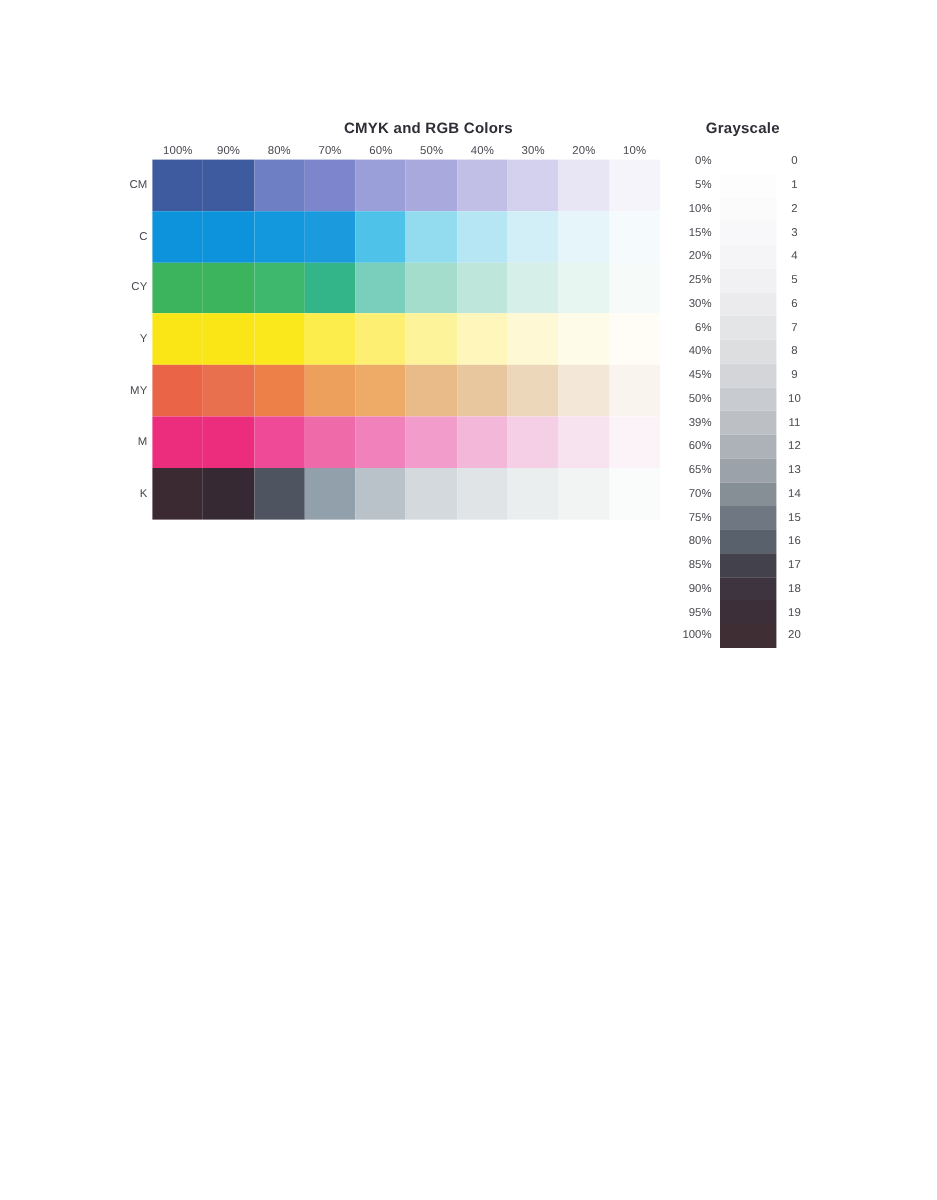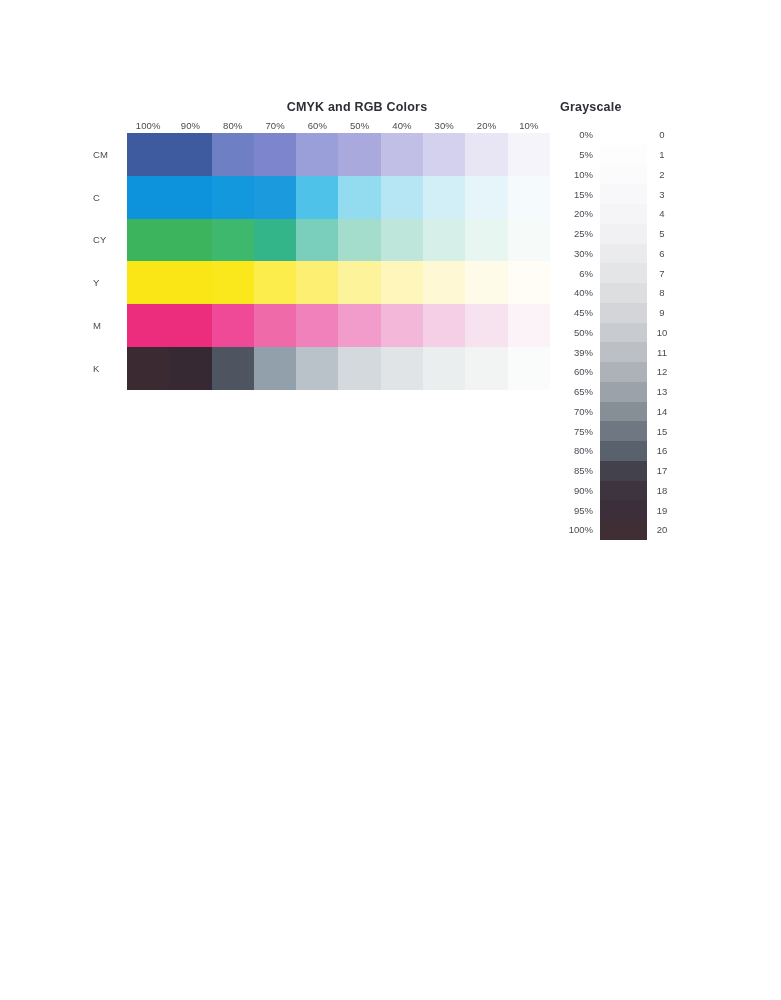--- a/index.html
+++ b/index.html
@@ -62,21 +62,22 @@
     top: 33px;
     width: 457px;
   }
   .cmyk-row {
     display: flex;
     align-items: center;
     height: 42.8px;
   }
   .cmyk-rowlabel {
     width: 34px;
-    padding-right: 14px;
+    text-align: right;
+    padding-right: 4px;
     box-sizing: border-box;
     font-size: 9.5px;
     color: #4a4a52;
     letter-spacing: .2px;
     flex: 0 0 34px;
   }
   .cmyk-swatches {
     display: flex;
     height: 42.8px;
     width: 423px;
@@ -92,21 +93,21 @@
     position: absolute;
     left: 560px;
     top: 100px;
     width: 125px;
   }
   #gray-title {
     position: absolute;
     left: 0px;
     top: 0px;
     width: 118px;
-    text-align: left;
+    text-align: center;
     font-size: 12.5px;
     font-weight: bold;
     letter-spacing: .2px;
     color: #2e2e36;
   }
   #gray-rows {
     position: absolute;
     left: 0px;
     top: 25px;
     width: 125px;
@@ -214,20 +215,35 @@
             <div class="sw" style="background: rgb(252, 237, 76);"></div>
             <div class="sw" style="background: rgb(252, 239, 114);"></div>
             <div class="sw" style="background: rgb(253, 243, 155);"></div>
             <div class="sw" style="background: rgb(254, 246, 187);"></div>
             <div class="sw" style="background: rgb(254, 249, 212);"></div>
             <div class="sw" style="background: rgb(254, 251, 232);"></div>
             <div class="sw" style="background: rgb(255, 253, 246);"></div>
           </div>
         </div>
         <div class="cmyk-row">
+          <div class="cmyk-rowlabel">MY</div>
+          <div class="cmyk-swatches">
+            <div class="sw" style="background: rgb(234, 101, 72);"></div>
+            <div class="sw" style="background: rgb(232, 112, 78);"></div>
+            <div class="sw" style="background: rgb(236, 128, 72);"></div>
+            <div class="sw" style="background: rgb(237, 160, 92);"></div>
+            <div class="sw" style="background: rgb(237, 171, 103);"></div>
+            <div class="sw" style="background: rgb(233, 187, 136);"></div>
+            <div class="sw" style="background: rgb(232, 199, 159);"></div>
+            <div class="sw" style="background: rgb(237, 215, 187);"></div>
+            <div class="sw" style="background: rgb(243, 231, 215);"></div>
+            <div class="sw" style="background: rgb(250, 244, 238);"></div>
+          </div>
+        </div>
+        <div class="cmyk-row">
           <div class="cmyk-rowlabel">M</div>
           <div class="cmyk-swatches">
             <div class="sw" style="background: rgb(236, 45, 126);"></div>
             <div class="sw" style="background: rgb(236, 45, 126);"></div>
             <div class="sw" style="background: rgb(238, 74, 151);"></div>
             <div class="sw" style="background: rgb(239, 106, 169);"></div>
             <div class="sw" style="background: rgb(241, 129, 187);"></div>
             <div class="sw" style="background: rgb(242, 156, 203);"></div>
             <div class="sw" style="background: rgb(243, 183, 218);"></div>
             <div class="sw" style="background: rgb(245, 207, 230);"></div>

